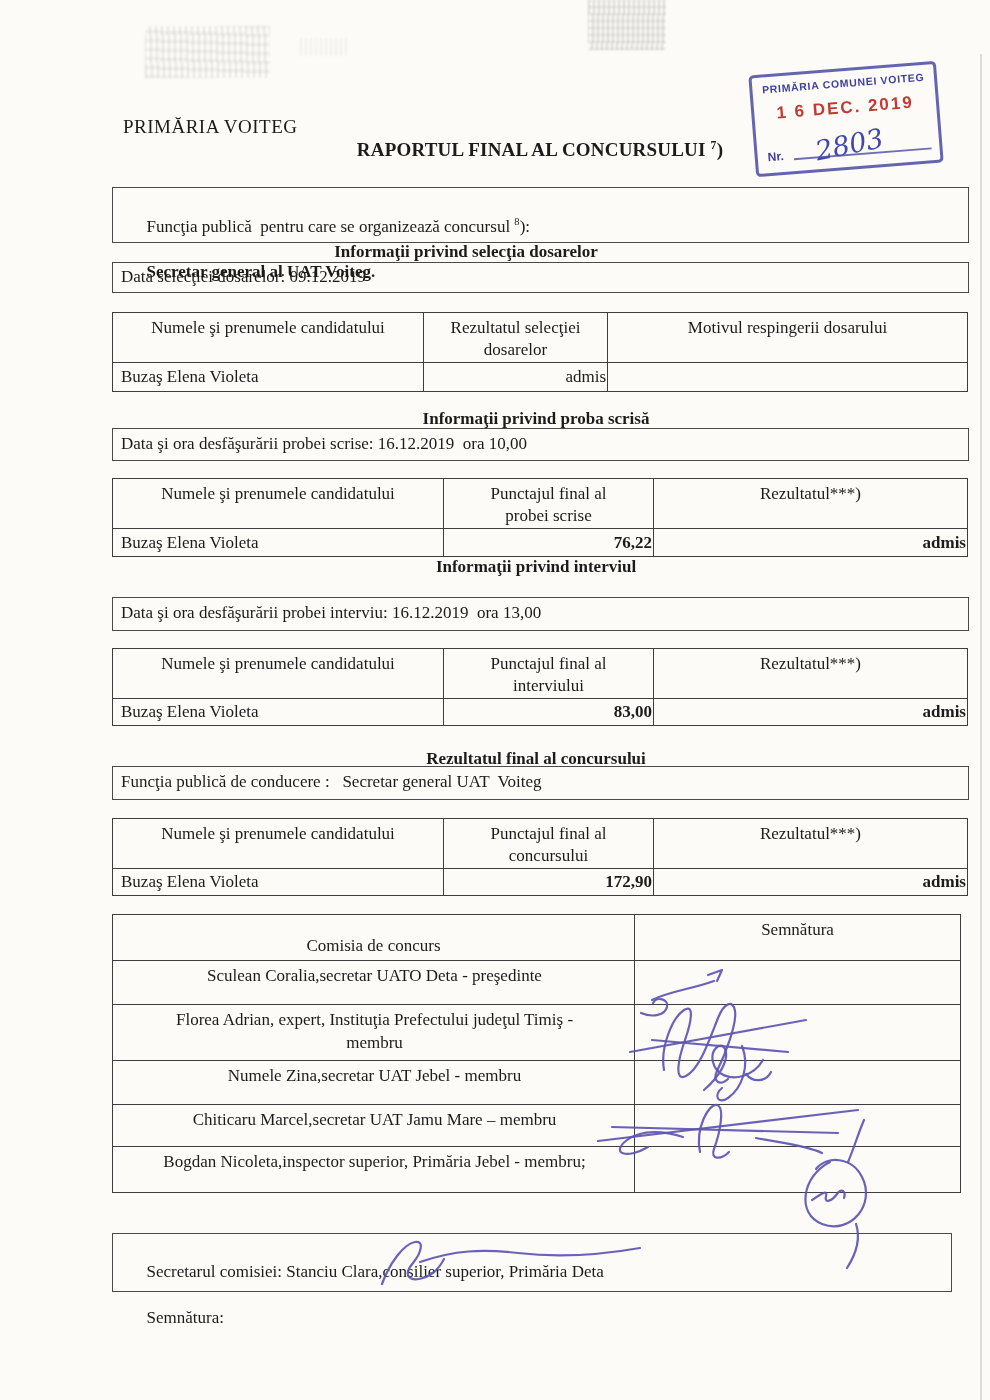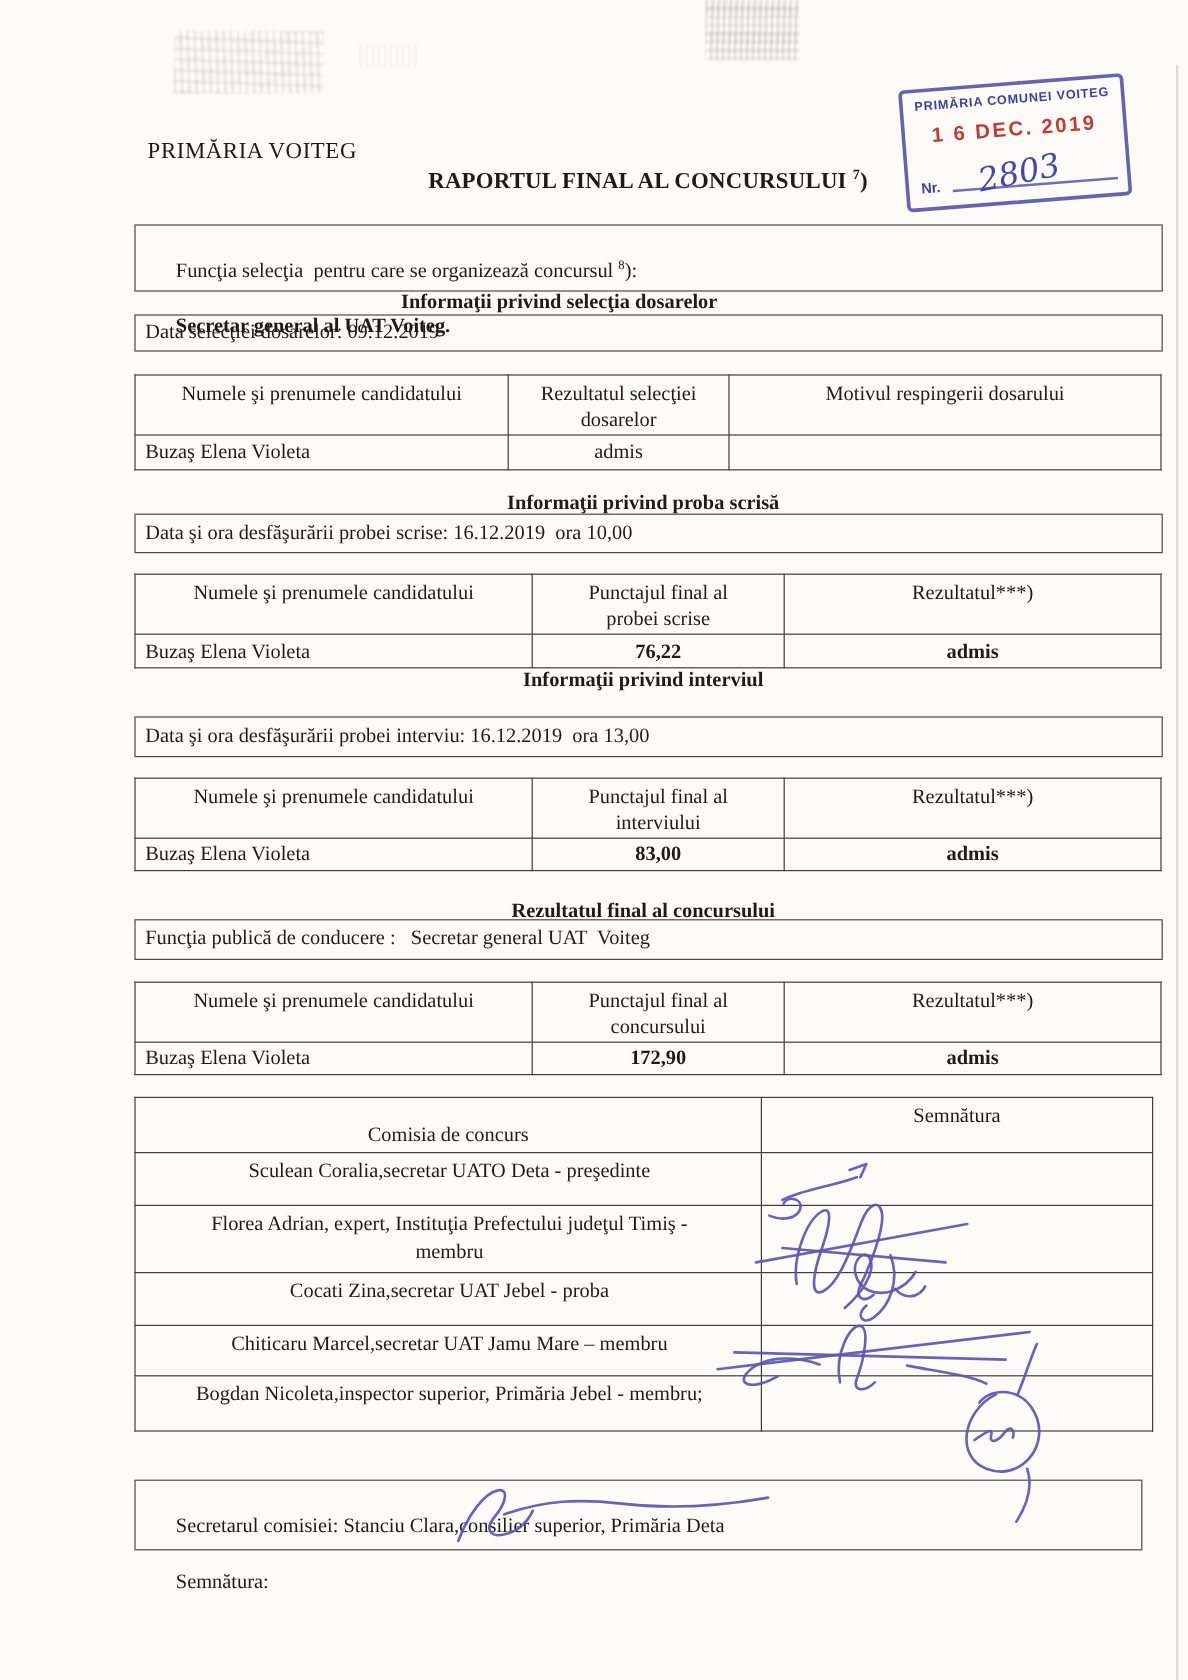--- a/index.html
+++ b/index.html
@@ -39,21 +39,21 @@
 
   .sec-heading{position:absolute;text-align:center;font-weight:bold;font-size:17px;}
 
   
   table.doc-table{position:absolute;border-collapse:collapse;table-layout:fixed;font-size:17px;}
   table.doc-table td{border:1px solid #3e3e3e;overflow:hidden;}
   td.hc{text-align:center;vertical-align:top;padding-top:4px;line-height:1.3;}
   td.pre{white-space:pre-line;}
   td.dc{vertical-align:middle;}
   td.name{padding-left:8px;text-align:left;}
-  td.center{text-align:center;}
+  td.center{text-align:right;}
   td.member{vertical-align:top;padding:4px 6px 4px 8px;line-height:1.35;white-space:pre-line;text-align:center;}
   td.flexend{vertical-align:bottom;text-align:center;padding-bottom:4px;}
 
   .sig-layer{position:absolute;left:0;top:0;width:990px;height:1400px;pointer-events:none;}
   .sig-layer path{fill:none;stroke:#5d55b2;stroke-width:2.2;stroke-linecap:round;stroke-linejoin:round;opacity:.92;}
 </style>
 </head>
 <body>
 
 <div class="page">
@@ -71,21 +71,21 @@
   <div class="stamp">
     <div class="stamp-org">PRIMĂRIA COMUNEI VOITEG</div>
     <div class="stamp-date">1 6 DEC. 2019</div>
     <div class="stamp-nr-label">Nr.</div>
     <div class="stamp-line"></div>
     <div class="stamp-nr-value">2803</div>
   </div>
 
   <div class="box" style="left:112px;top:187px;width:855px;height:54px;">
     <div class="inner">
-      <span>Funcţia selecţia  pentru care se organizează concursul </span><sup>8</sup><span>):</span><br>
+      <span>Funcţia publică  pentru care se organizează concursul </span><sup>8</sup><span>):</span><br>
       <span class="bold">Secretar general al UAT Voiteg.</span>
     </div>
   </div>
 
   <div class="sec-heading" style="left:112px;top:242px;width:708px;">Informaţii privind selecţia dosarelor</div>
   <div class="box" style="left:112px;top:262px;width:855px;height:29px;">
     <div class="inner" style="padding-top:3px;"><span>Data selecţiei dosarelor: 09.12.2019</span></div>
   </div>
   <table class="doc-table" style="left:112px;top:312px;width:855px;">
     <colgroup>
@@ -196,21 +196,21 @@
     <tr style="height:44px">
       <td class="member">Sculean Coralia,secretar UATO Deta - preşedinte</td>
       <td></td>
     </tr>
     <tr style="height:56px">
       <td class="member">Florea Adrian, expert, Instituţia Prefectului  judeţul Timiş -
 membru</td>
       <td></td>
     </tr>
     <tr style="height:44px">
-      <td class="member">Cocati Zina,secretar UAT Jebel - proba</td>
+      <td class="member">Numele Zina,secretar UAT Jebel - membru</td>
       <td></td>
     </tr>
     <tr style="height:42px">
       <td class="member">Chiticaru Marcel,secretar UAT Jamu Mare – membru</td>
       <td></td>
     </tr>
     <tr style="height:46px">
       <td class="member">Bogdan Nicoleta,inspector superior, Primăria Jebel - membru;</td>
       <td></td>
     </tr>

